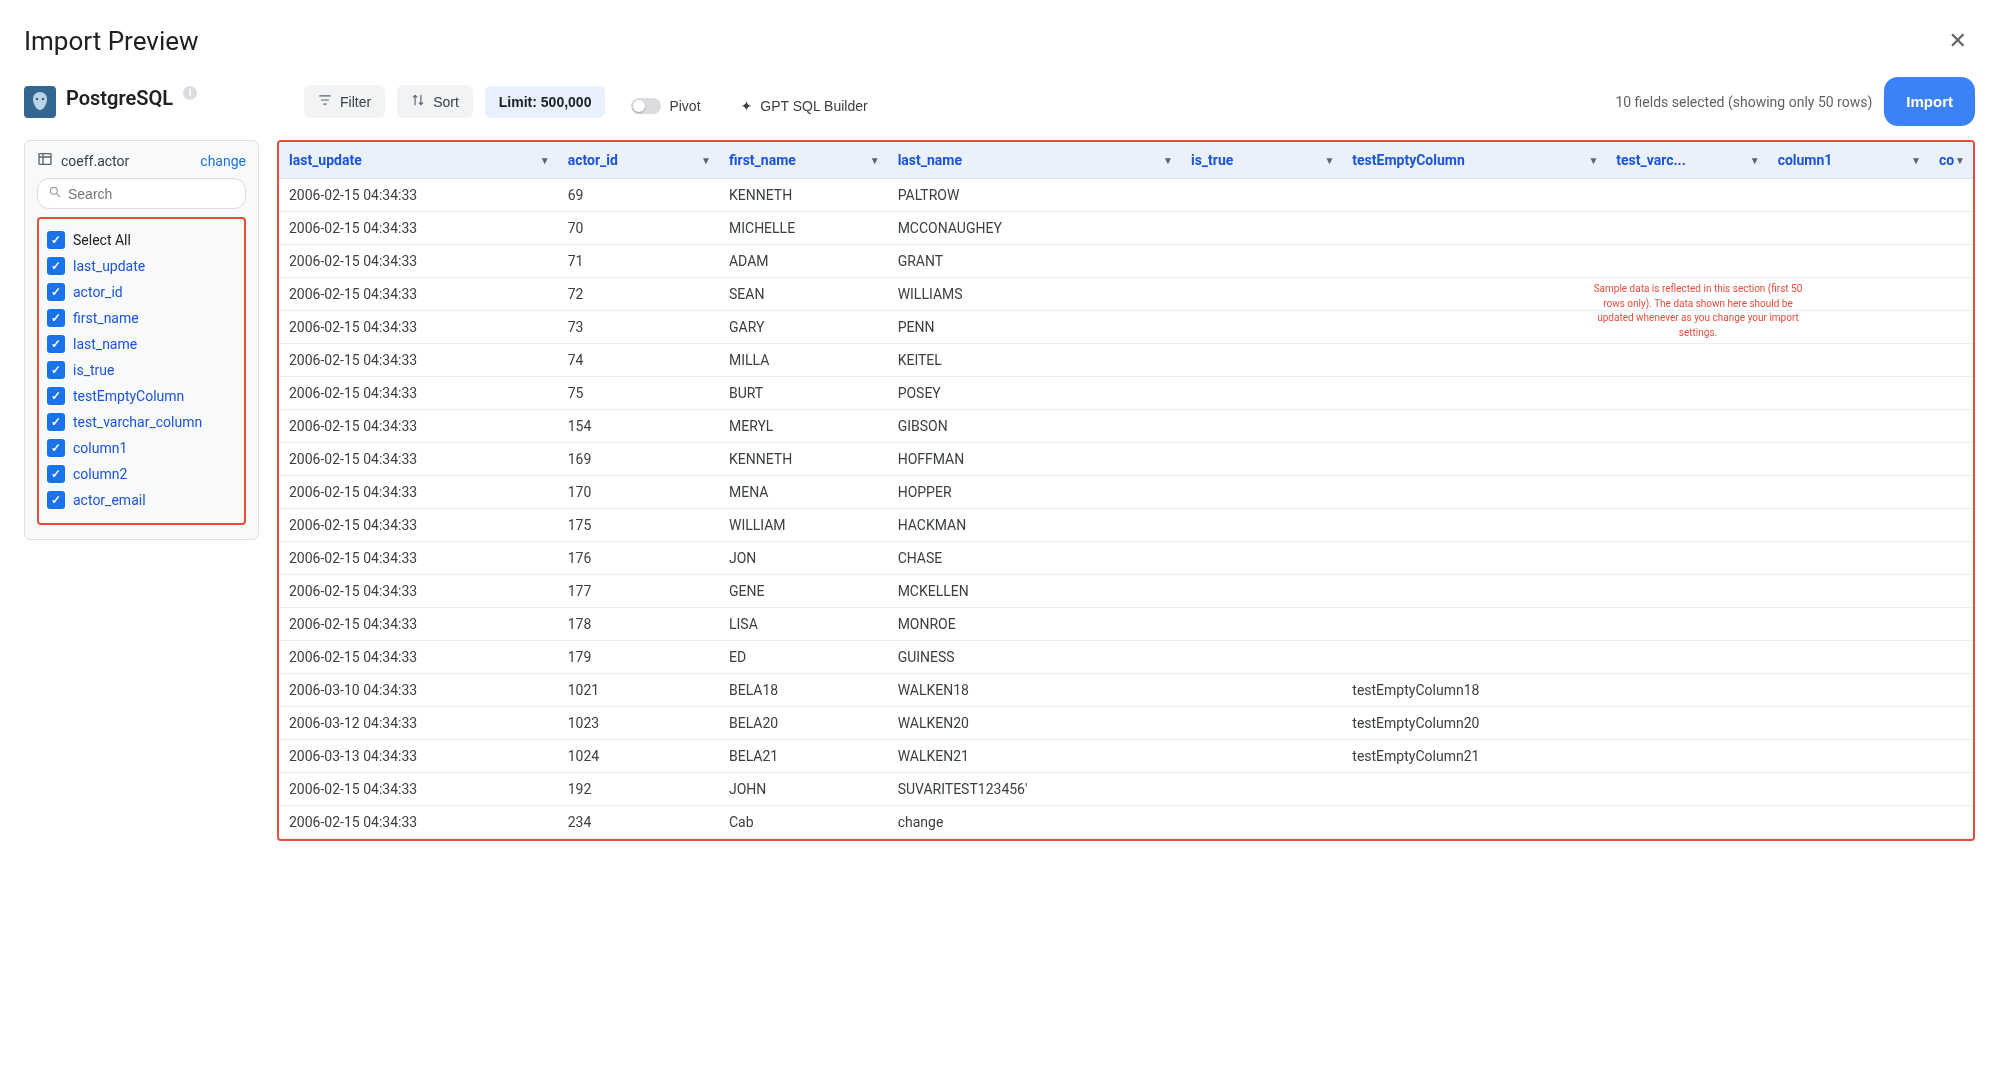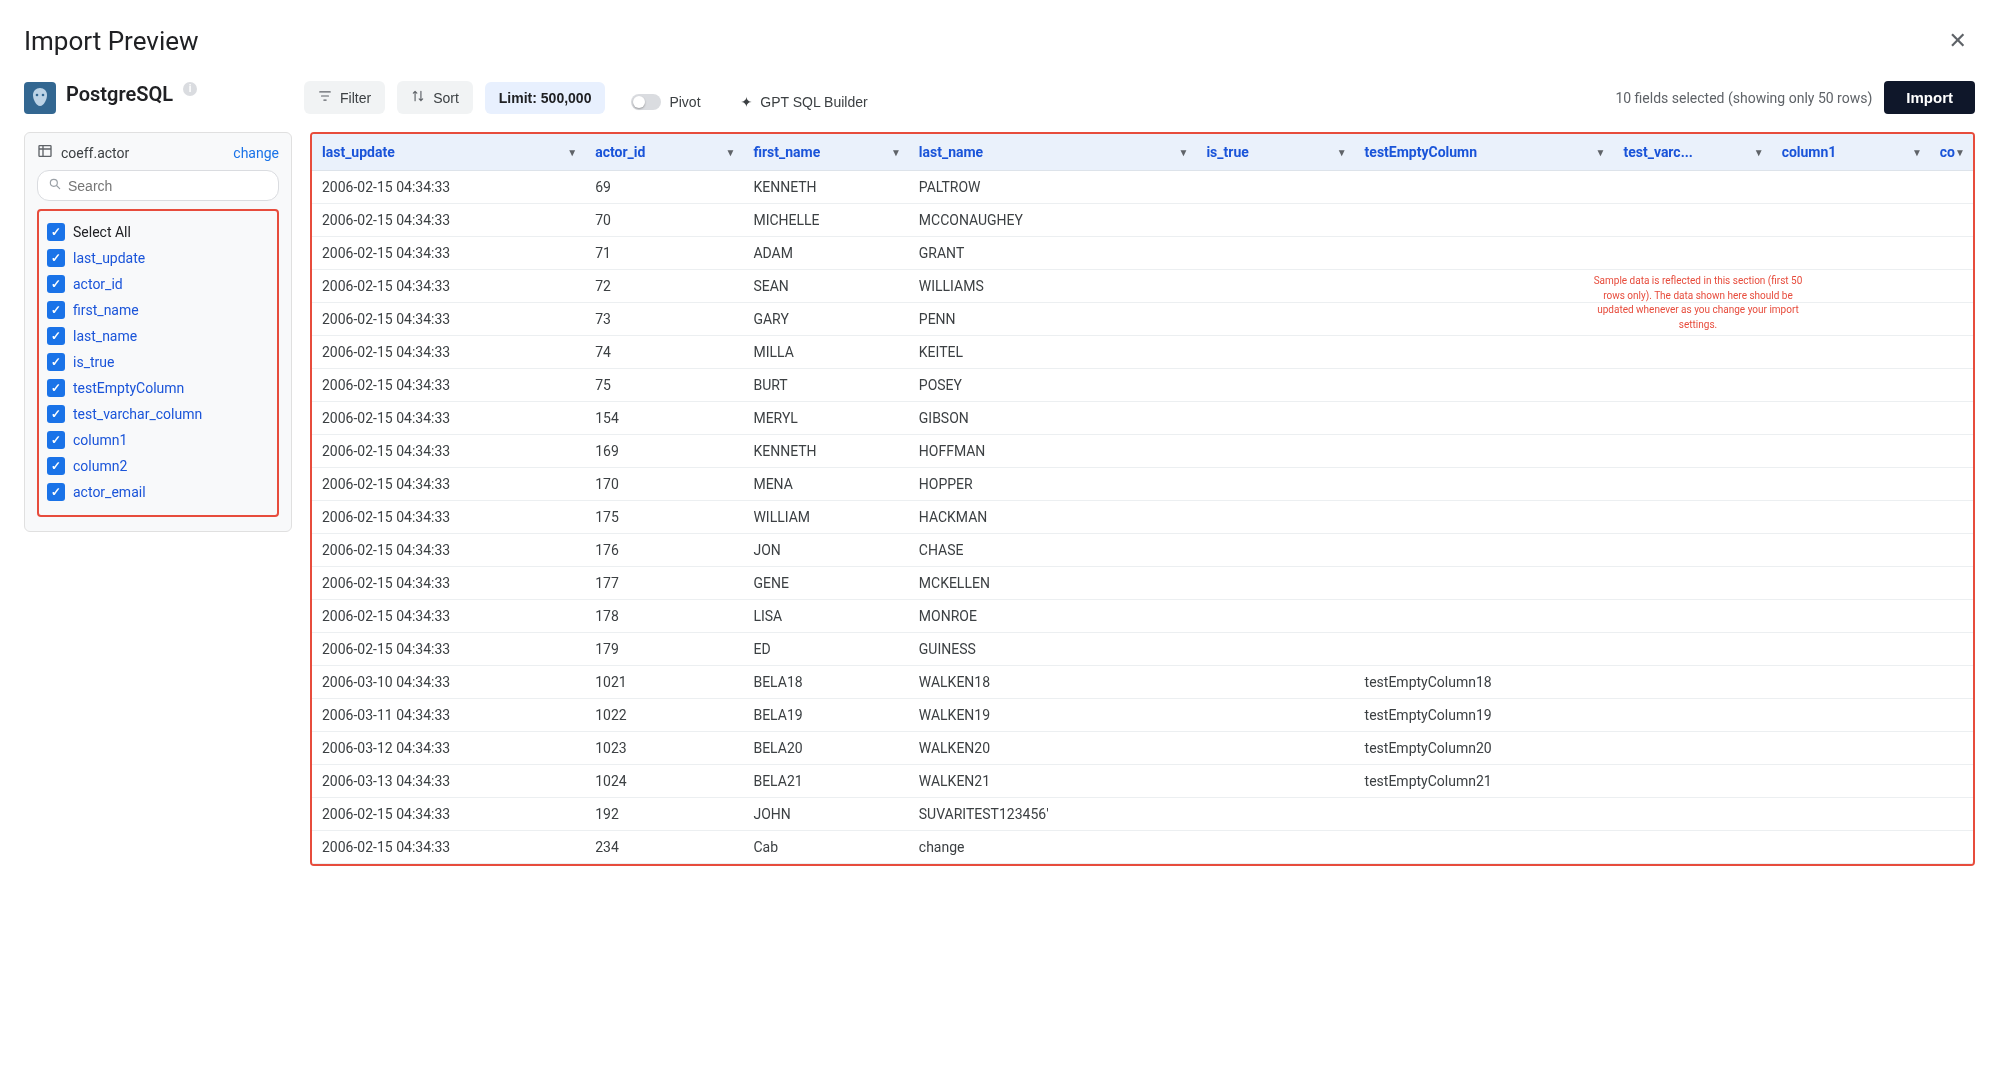--- a/index.html
+++ b/index.html
@@ -79,26 +79,26 @@
   .tbtn.limit { background: #e8f0fe; color: #202124; font-weight:600;}
   .tbtn.plain { background: transparent; margin-top: 9px; }
   .toggle-pill {
     width: 30px; height: 16px; background:#dadce0; border-radius: 10px;
     position: relative; display:inline-block;
   }
   .toggle-knob { width:12px;height:12px;background:#fff;border-radius:50%;position:absolute;top:2px;left:2px;box-shadow:0 1px 2px rgba(0,0,0,.3);}
   .spacer { flex: 1; }
   .fields-count { color:#5f6368; font-size:14px; }
   .import-btn {
-    background:#0f172a; color:#fff; border:none; border-radius:4px;
-    padding:8px 22px; font-size:15px; font-weight:600; cursor:pointer;
+    background:#3b82f6; color:#fff; border:none; border-radius:14px;
+    padding:16px 22px; font-size:15px; font-weight:600; cursor:pointer;
   }
   .content-row { display:flex; gap:18px; align-items:flex-start;}
   .sidebar {
-    width: 268px; flex-shrink:0;
+    width: 235px; flex-shrink:0;
     background:#f8f9fa; border:1px solid #e0e0e0; border-radius:6px;
     padding: 10px 12px 14px;
   }
   .table-selector { display:flex; align-items:center; justify-content:space-between; margin-bottom:8px;}
   .table-selector .tname { display:flex; align-items:center; gap:8px; font-size:14px; color:#3c4043;}
   .change-link { color:#1a73e8; font-size:14px; cursor:pointer;}
   .search-wrap {
     display:flex; align-items:center; gap:6px;
     background:#fff; border:1px solid #dadce0; border-radius:12px;
     padding:6px 10px; margin-bottom:8px;
@@ -468,31 +468,20 @@
             <td>1021</td>
             <td>BELA18</td>
             <td>WALKEN18</td>
             <td></td>
             <td>testEmptyColumn18</td>
             <td></td>
             <td></td>
             <td></td>
           </tr>
           <tr>
-            <td>2006-03-11 04:34:33</td>
-            <td>1022</td>
-            <td>BELA19</td>
-            <td>WALKEN19</td>
-            <td></td>
-            <td>testEmptyColumn19</td>
-            <td></td>
-            <td></td>
-            <td></td>
-          </tr>
-          <tr>
             <td>2006-03-12 04:34:33</td>
             <td>1023</td>
             <td>BELA20</td>
             <td>WALKEN20</td>
             <td></td>
             <td>testEmptyColumn20</td>
             <td></td>
             <td></td>
             <td></td>
           </tr>

